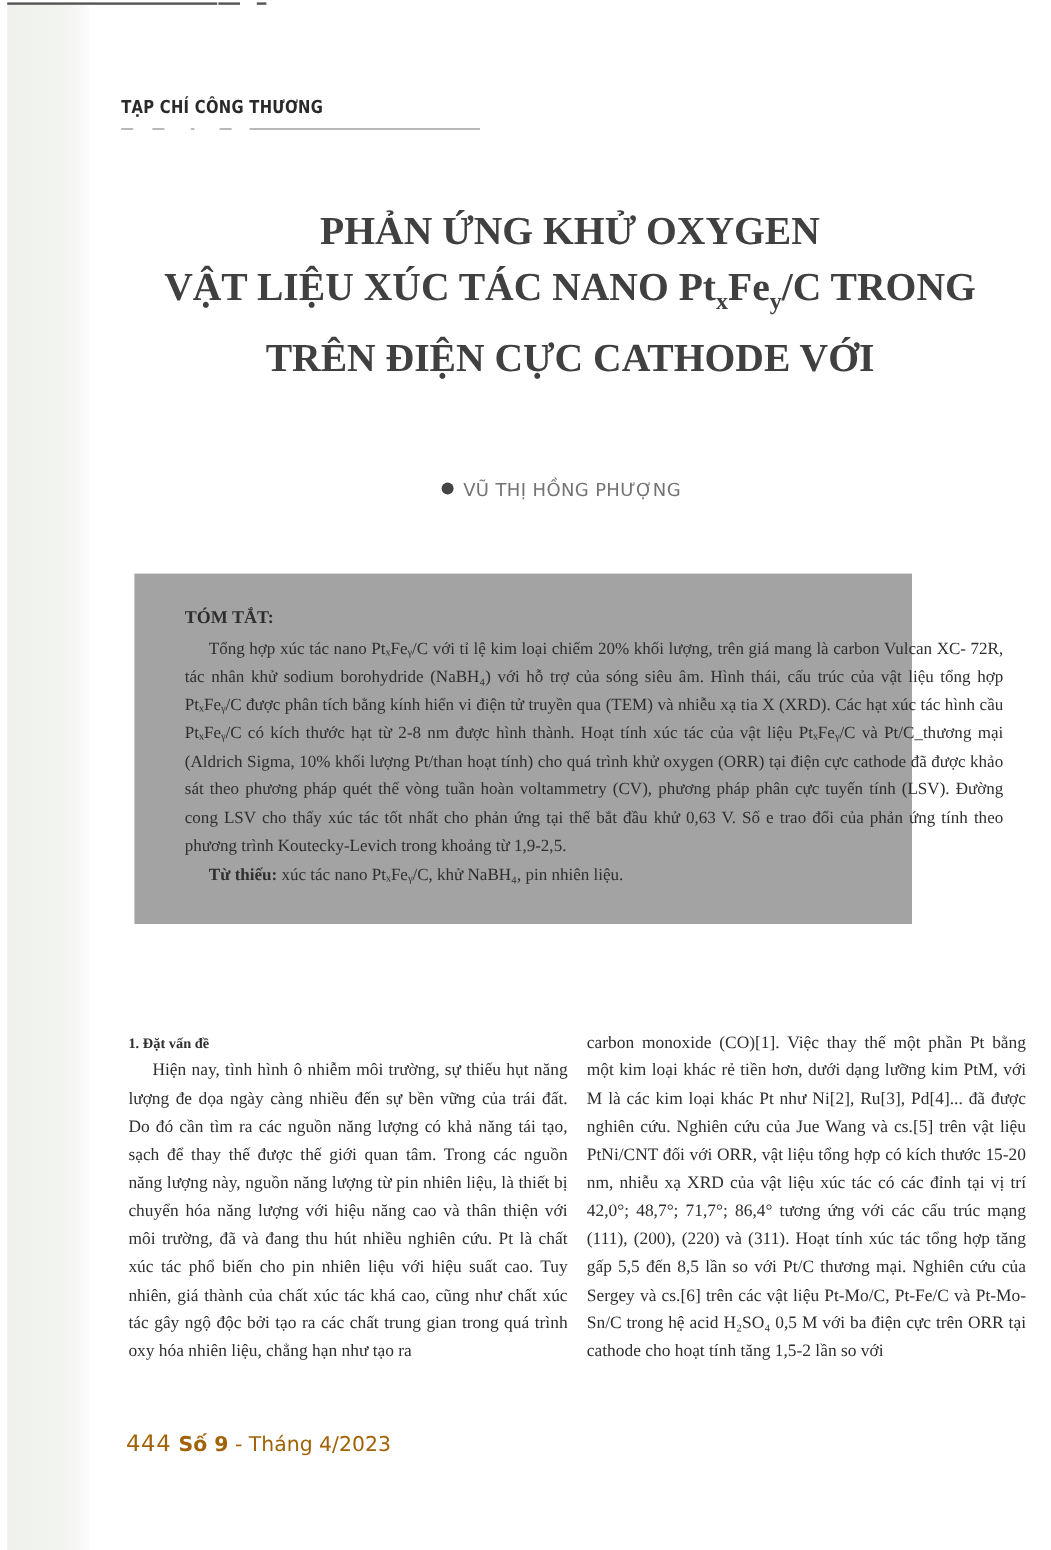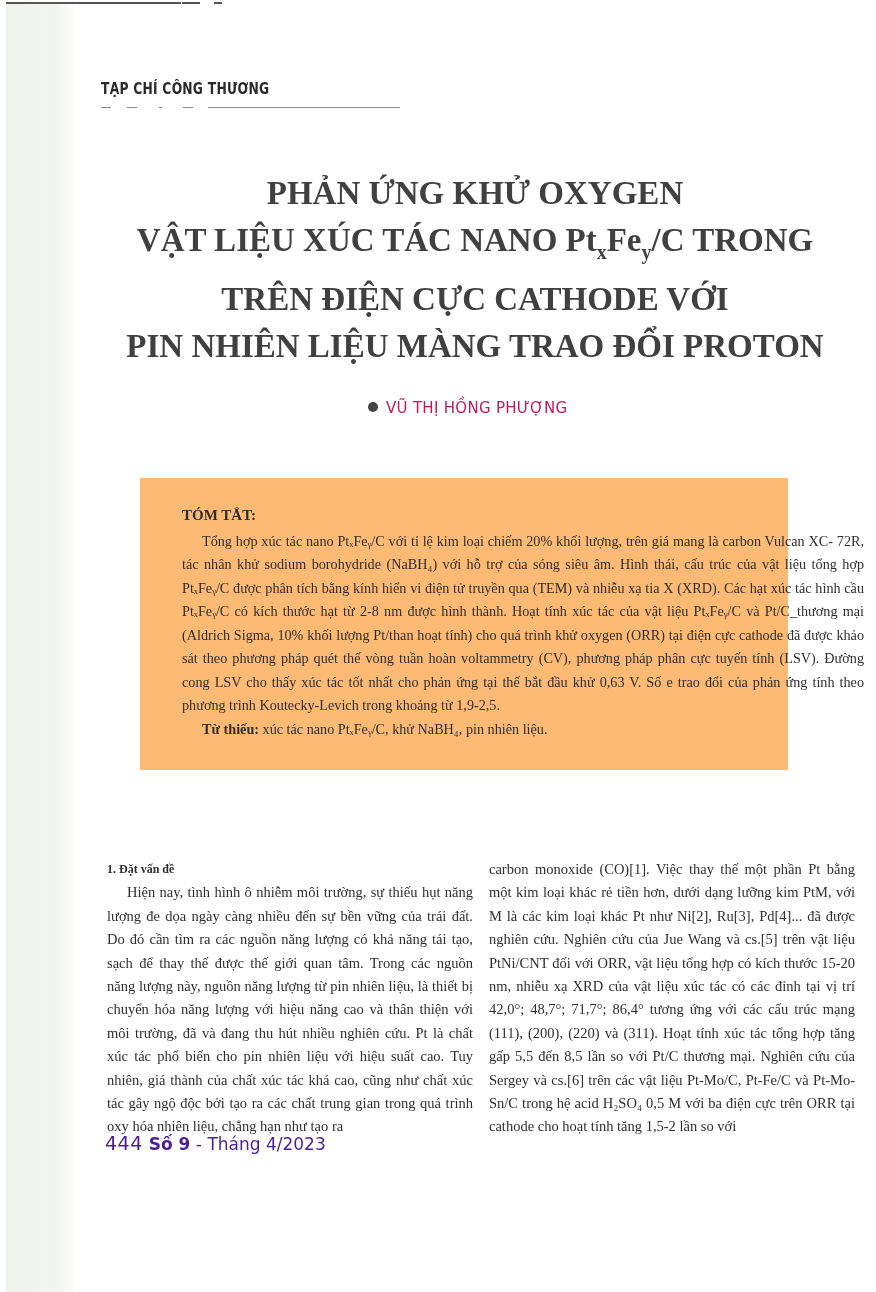--- a/index.html
+++ b/index.html
@@ -8,35 +8,35 @@
   .left-strip { position:absolute; left:6px; top:2px; width:68px; height:1290px;
                 background:linear-gradient(90deg,#eef1ec 0%, #f2f4f0 70%, #fbfbfa 100%); }
   .top-rule { position:absolute; top:2px; left:6px; height:2px; background:#555; }
   .journal { position:absolute; left:101px; top:80px; font-family:"DejaVu Sans", sans-serif;
              font-weight:bold; font-size:15px; letter-spacing:0.3px; color:#2a2a2a; transform:scaleX(0.82); transform-origin:left; }
   .journal-rule { position:absolute; top:107px; height:1px; background:#8a8a8a; }
   .title { position:absolute; left:100px; width:750px; top:170px; text-align:center; font-weight:bold;
            font-size:33px; line-height:47px; color:#404040; }
   .title sub { font-size:20px; }
   .author { position:absolute; left:368px; top:399px; font-family:"DejaVu Sans", sans-serif; font-size:15px;
-            color:#be185d; letter-spacing:0.3px; }
+            color:#737373; letter-spacing:0.3px; }
   .author .dot { display:inline-block; width:10px; height:10px; border-radius:50%; background:#444; margin-right:8px; vertical-align:1px; }
-  .abstract { position:absolute; left:112px; top:478px; width:648px; height:292px; background:#fdba74;margin-left:28px; }
+  .abstract { position:absolute; left:112px; top:478px; width:648px; height:292px; background:#a3a3a3; }
   .abs-inner { position:absolute; left:42px; top:26px; width:682px; font-size:14.2px; line-height:23.5px; text-align:justify; }
   .abs-heading { font-weight:bold; font-size:15px; margin-bottom:2px; }
   .abs-para { text-indent:20px; margin:0; }
   .abs-kw { text-indent:20px; margin:0; }
   .abs-kw b { font-weight:bold; }
   .col { position:absolute; top:858px; width:366px; font-size:14.5px; line-height:23.4px; text-align:justify; }
   .col p { margin:0; }
   .col-left { left:107px; }
   .col-right { left:489px; }
   .sec-head { font-weight:bold; font-size:12px; margin-left:12px; }
   .indent { text-indent:20px; }
-  .footer { position:absolute; left:105px; top:1132px; font-family:"DejaVu Sans", sans-serif; font-size:17px; color:#4c1d95; }
+  .footer { position:absolute; left:105px; top:1192px; font-family:"DejaVu Sans", sans-serif; font-size:17px; color:#a16207; }
   .footer .pg { font-size:19px; letter-spacing:0.5px; margin-right:6px; }
   .footer .iss { font-weight:bold; }
 </style>
 </head>
 <body>
 
 <div class="left-strip"></div>
 <div class="top-rule" style="width:175px"></div>
 <div class="top-rule" style="left:182px;width:18px"></div>
 <div class="top-rule" style="left:214px;width:8px"></div>
@@ -45,21 +45,20 @@
 <div class="journal-rule" style="left:101px;width:10px"></div>
 <div class="journal-rule" style="left:127px;width:10px"></div>
 <div class="journal-rule" style="left:159px;width:3px"></div>
 <div class="journal-rule" style="left:183px;width:10px"></div>
 <div class="journal-rule" style="left:208px;width:192px"></div>
 
 <div class="title">
   <div>PHẢN ỨNG KHỬ OXYGEN</div>
   <div><span>VẬT LIỆU XÚC TÁC NANO Pt</span><sub>x</sub><span>Fe</span><sub>y</sub><span>/C TRONG</span></div>
   <div>TRÊN ĐIỆN CỰC CATHODE VỚI</div>
-  <div>PIN NHIÊN LIỆU MÀNG TRAO ĐỔI PROTON</div>
 </div>
 
 <div class="author">
   <span class="dot"></span><span>VŨ THỊ HỒNG PHƯỢNG</span>
 </div>
 
 <div class="abstract">
   <div class="abs-inner">
     <div class="abs-heading">TÓM TẮT:</div>
     <p class="abs-para">Tổng hợp xúc tác nano PtₓFeᵧ/C với tỉ lệ kim loại chiếm 20% khối lượng, trên giá mang là carbon Vulcan XC- 72R, tác nhân khử sodium borohydride (NaBH₄) với hỗ trợ của sóng siêu âm. Hình thái, cấu trúc của vật liệu tổng hợp PtₓFeᵧ/C được phân tích bằng kính hiển vi điện tử truyền qua (TEM) và nhiễu xạ tia X (XRD). Các hạt xúc tác hình cầu PtₓFeᵧ/C có kích thước hạt từ 2-8 nm được hình thành. Hoạt tính xúc tác của vật liệu PtₓFeᵧ/C và Pt/C_thương mại (Aldrich Sigma, 10% khối lượng Pt/than hoạt tính) cho quá trình khử oxygen (ORR) tại điện cực cathode đã được khảo sát theo phương pháp quét thế vòng tuần hoàn voltammetry (CV), phương pháp phân cực tuyến tính (LSV). Đường cong LSV cho thấy xúc tác tốt nhất cho phản ứng tại thế bắt đầu khử 0,63 V. Số e trao đổi của phản ứng tính theo phương trình Koutecky-Levich trong khoảng từ 1,9-2,5.</p>

